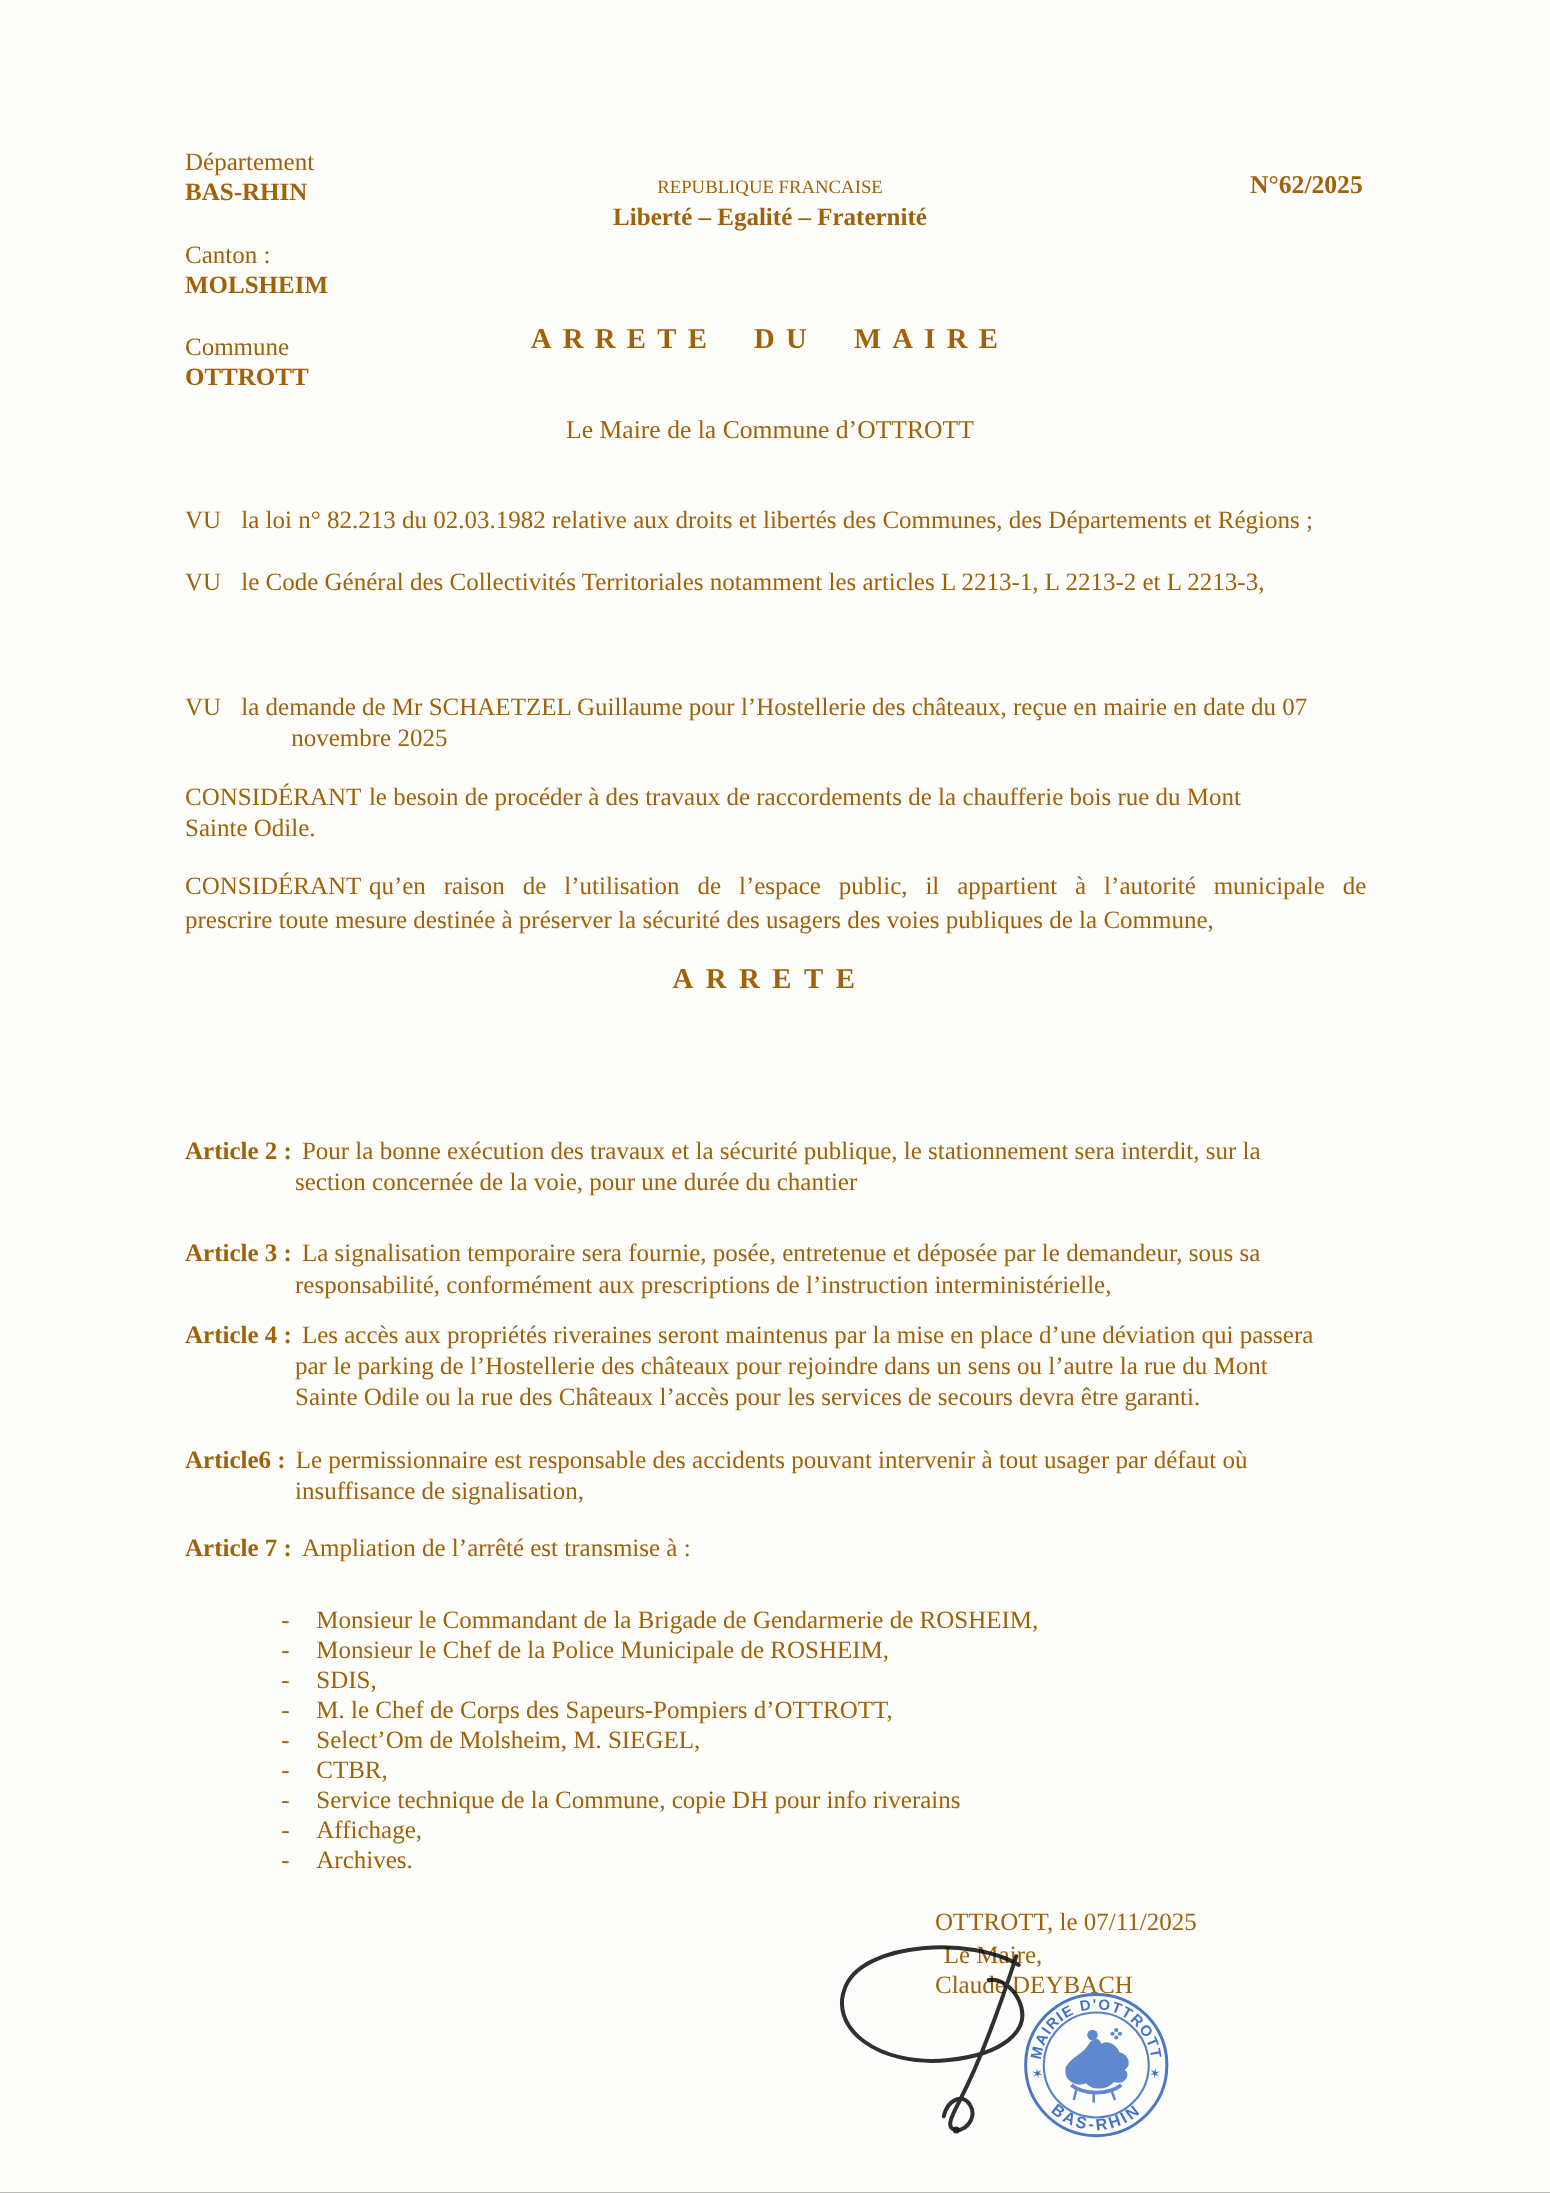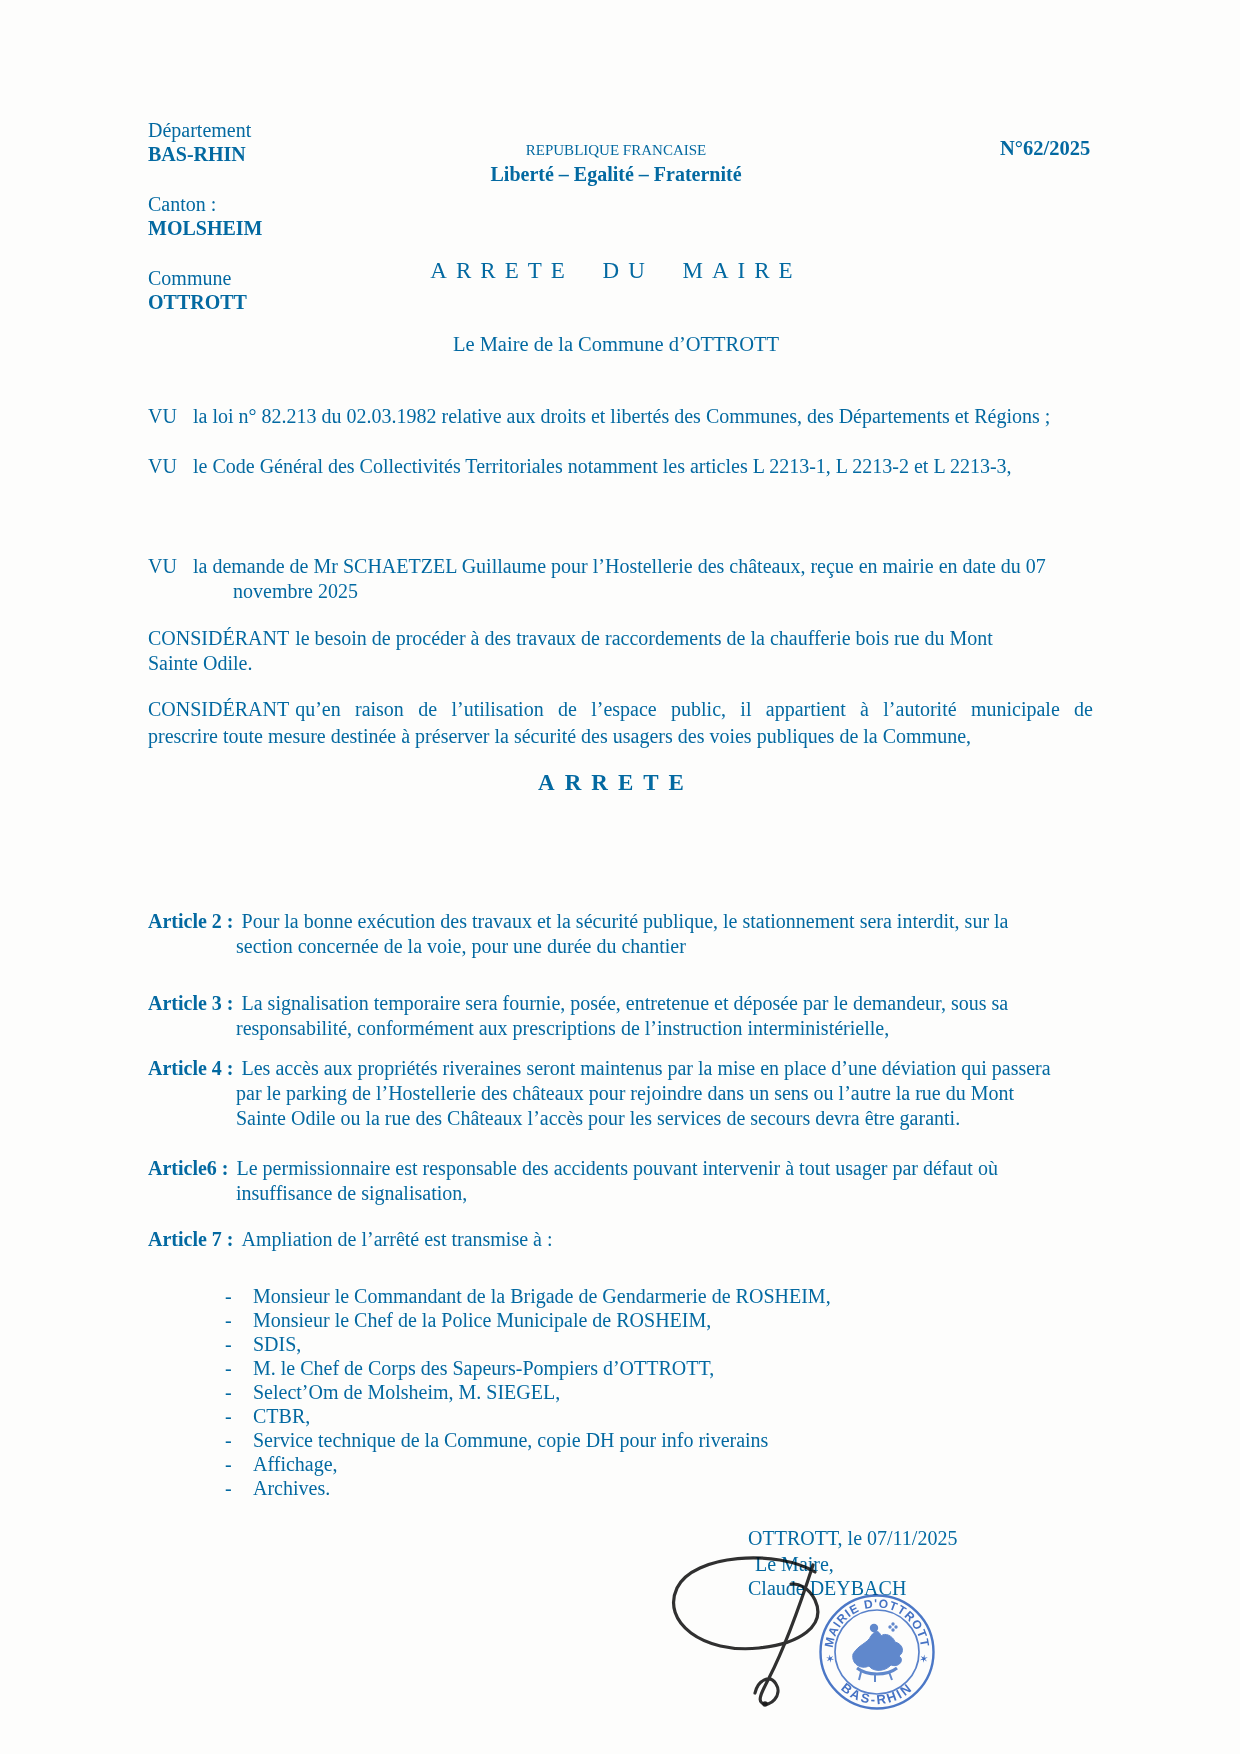--- a/index.html
+++ b/index.html
@@ -1,27 +1,27 @@
 <!DOCTYPE html>
 <html><head>
 <meta charset="utf-8">
 <style>
   html,body { margin:0; padding:0; background:#888; }
   .page {
     position:relative; width:1240px; height:1754px; margin:0 auto;
-    background:#fdfdfc; color:#0369a1; overflow:hidden;
+    background:#fdfdfc; color:#a16207; overflow:hidden;
     font-family:"Liberation Serif","DejaVu Serif",serif;
     font-size:20px; line-height:25px;
   }
   .abs { position:absolute; }
   .b { font-weight:bold; }
   .hdr-block { left:148px; line-height:24px; }
   .center-col { left:148px; width:936px; text-align:center; }
   .doc-title {
-    font-weight:normal; font-size:23px; letter-spacing:9px; word-spacing:14px;
+    font-weight:bold; font-size:23px; letter-spacing:9px; word-spacing:14px;
   }
   .section-heading {
     font-weight:bold; font-size:23px; letter-spacing:10px;
   }
   .para { left:148px; width:945px; }
   .para-hang { padding-left:88px; }
   .para-hang .first { margin-left:-88px; }
   .vu-para { padding-left:85px; }
   .vu-para .first { margin-left:-85px; }
   .vu-label { display:inline-block; width:45px; }

